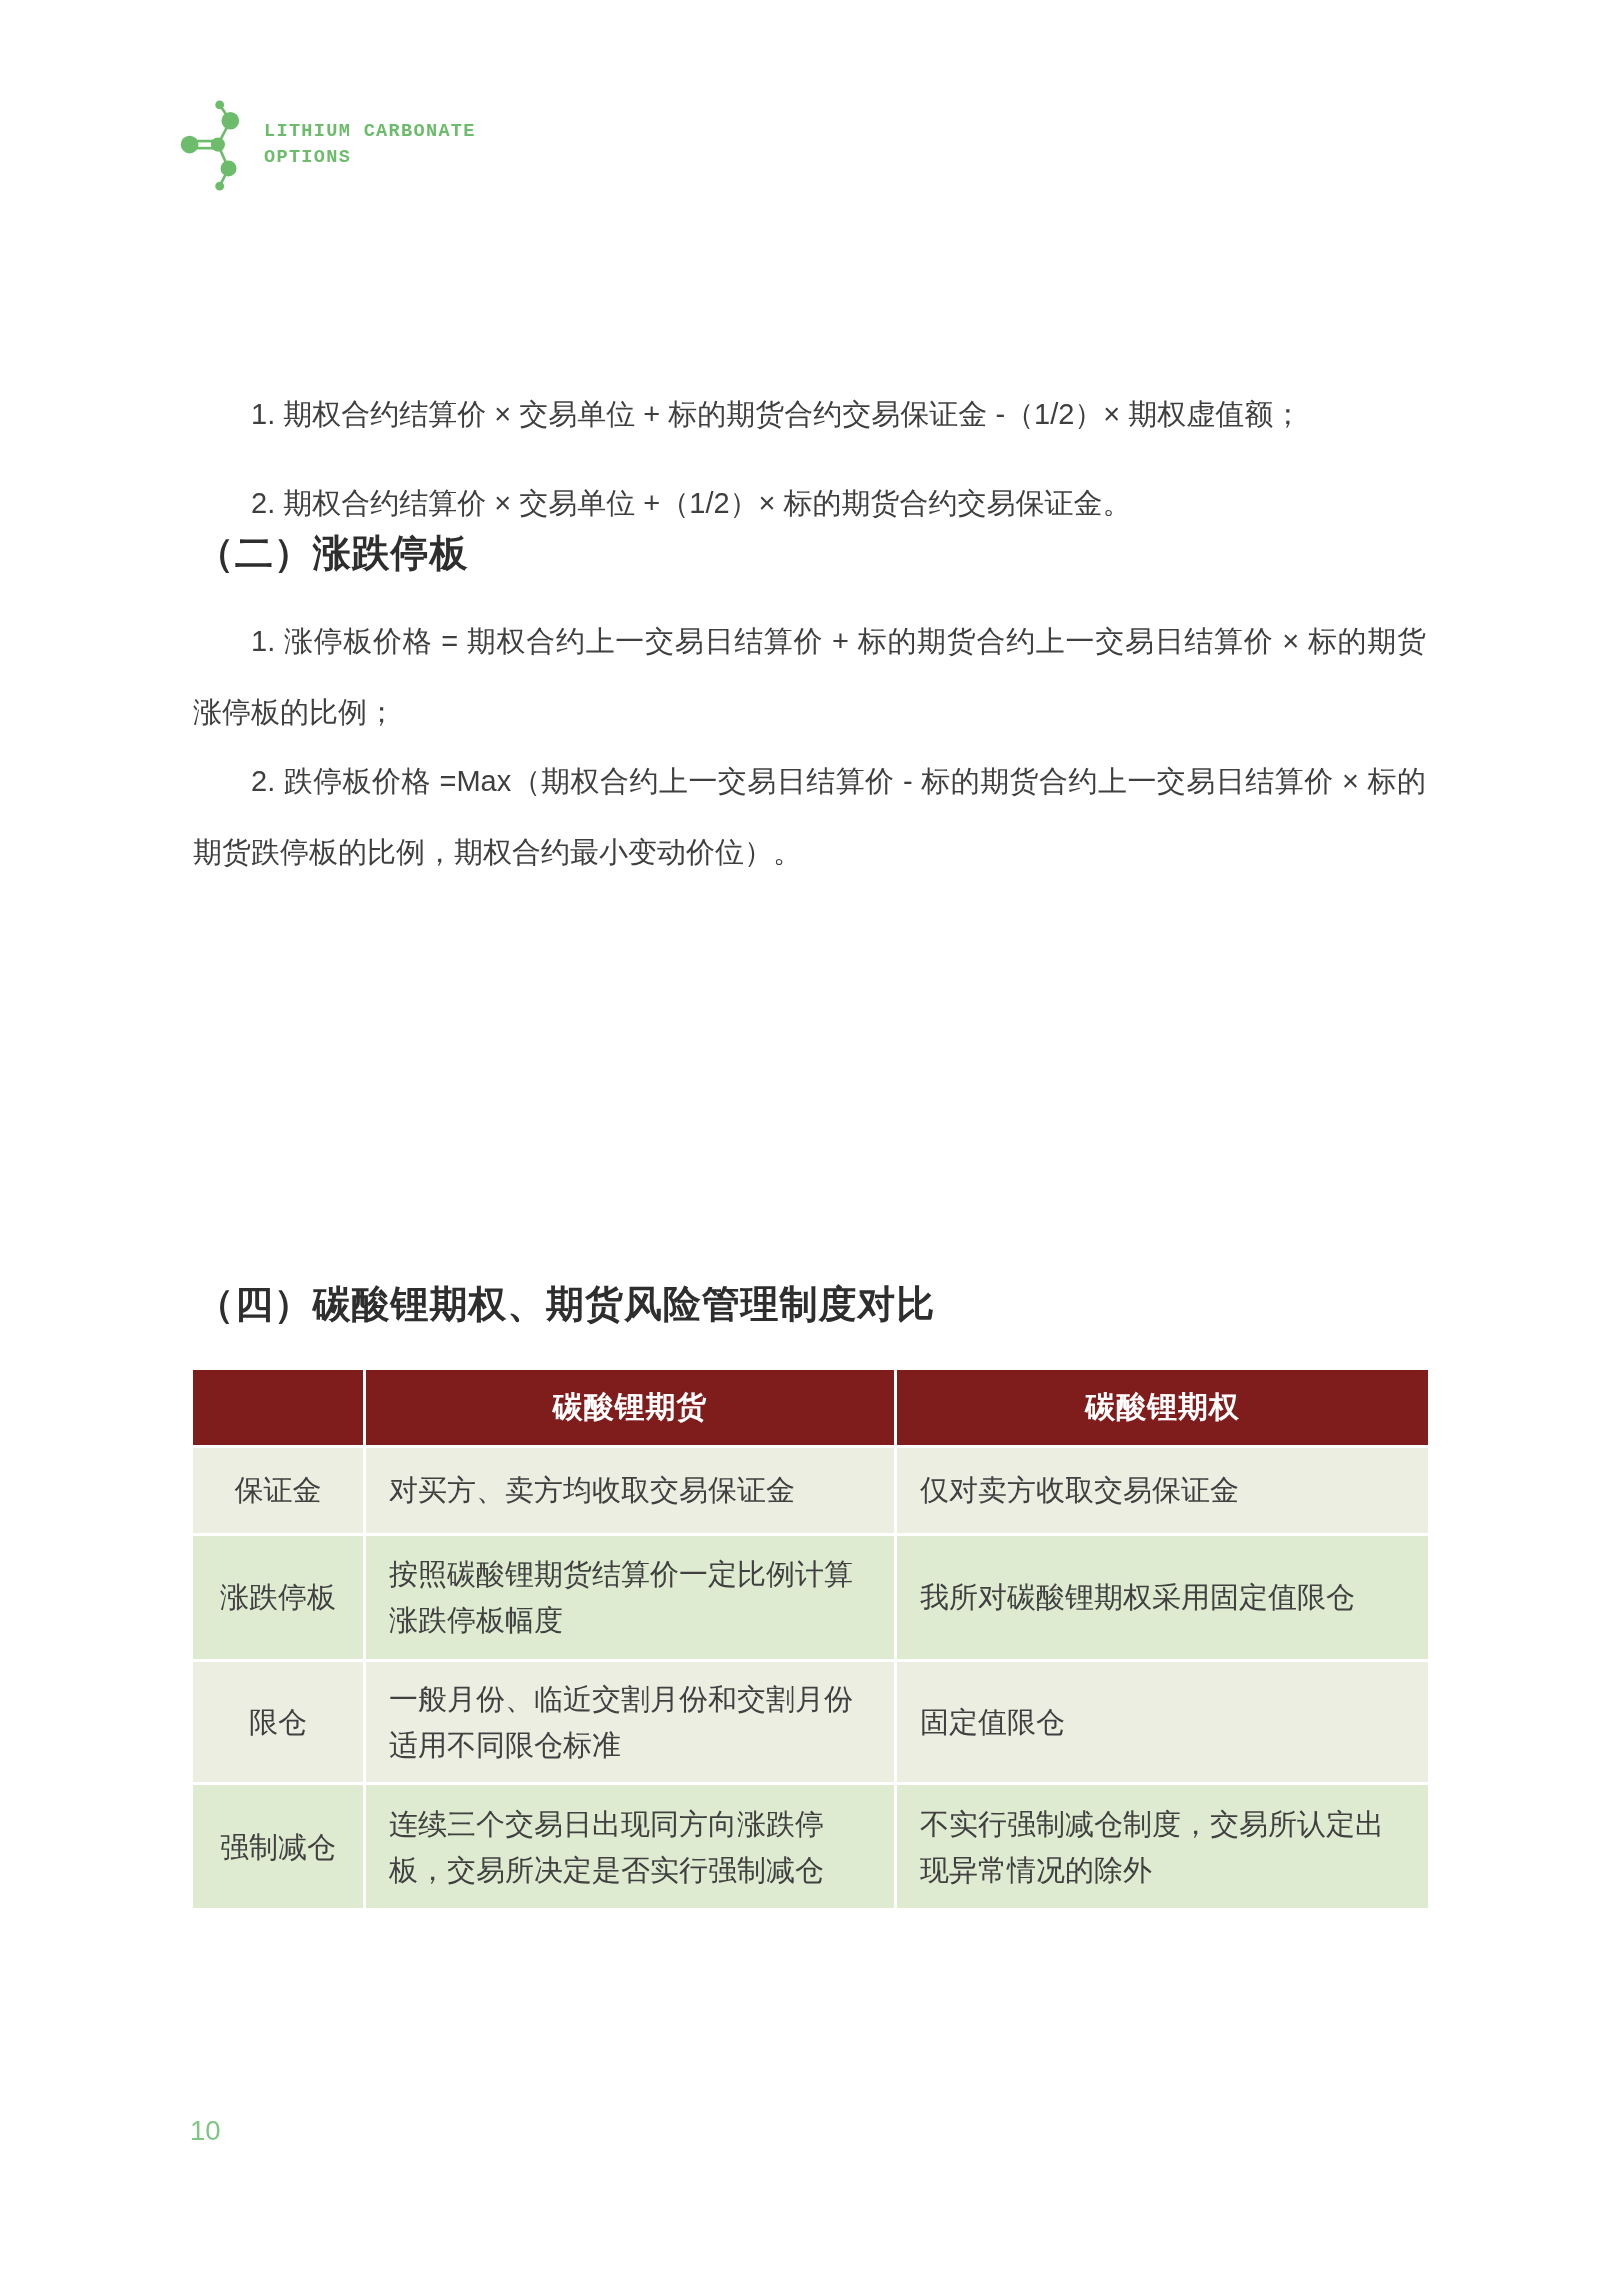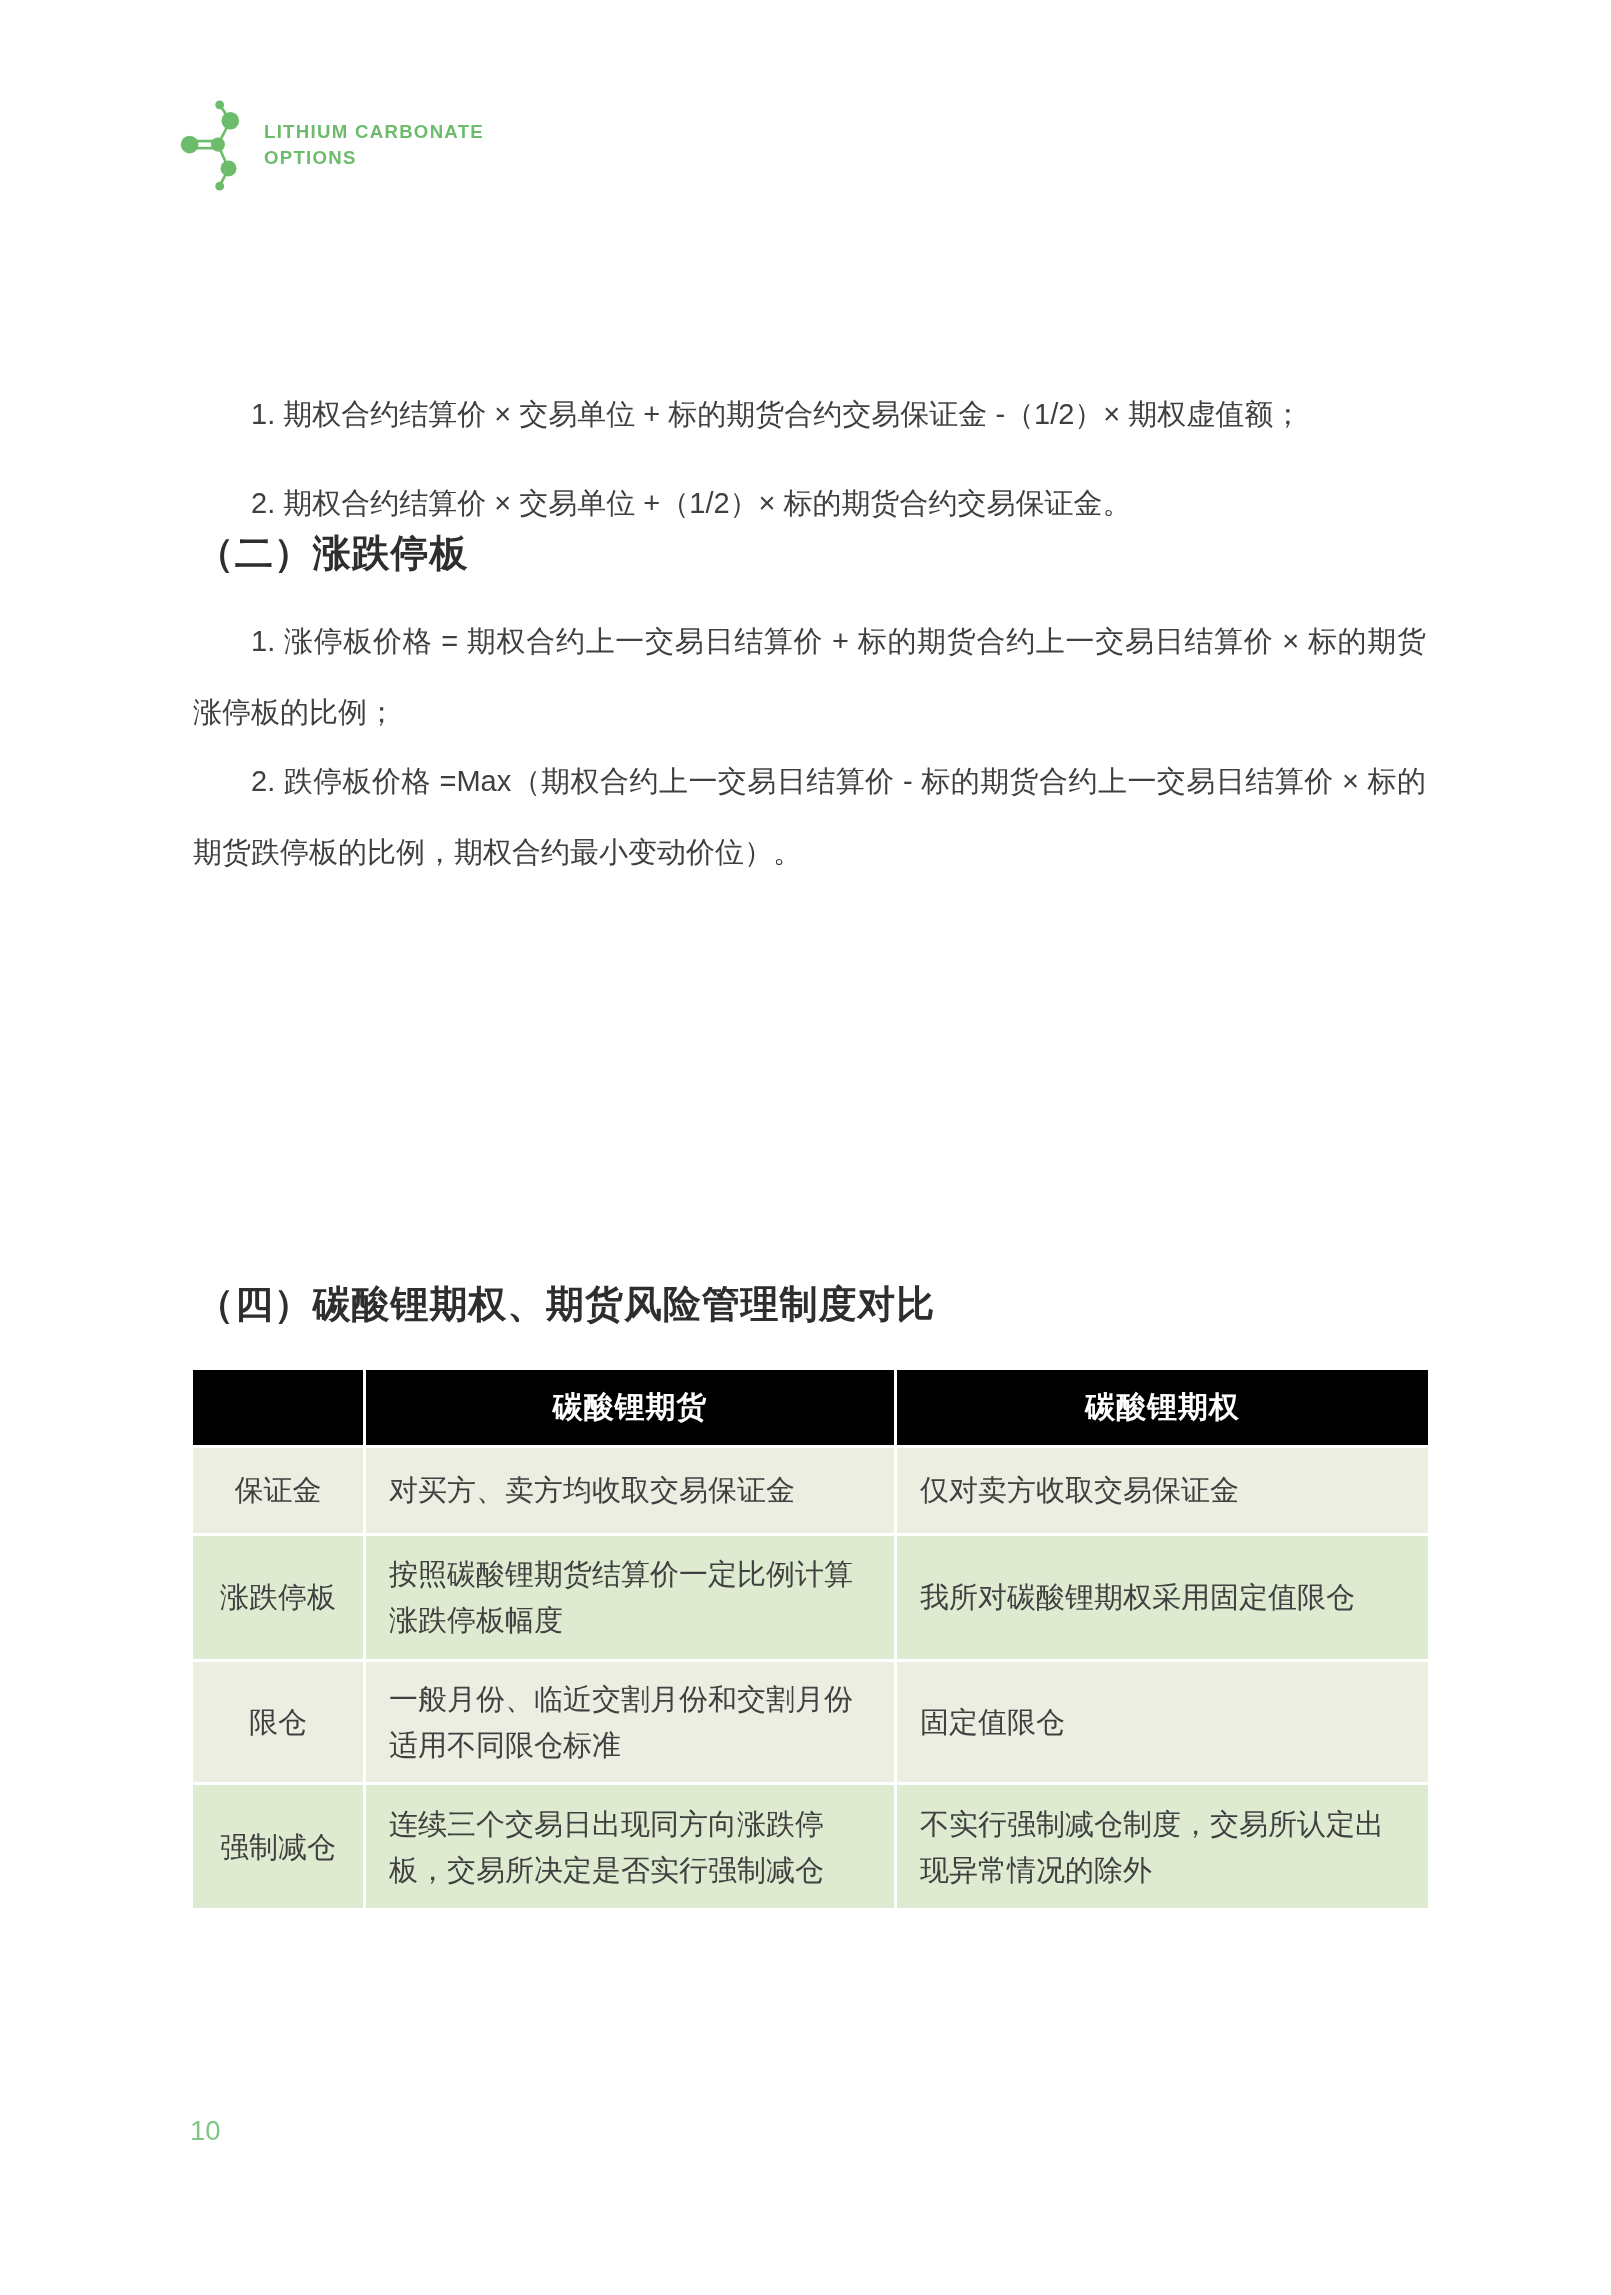--- a/index.html
+++ b/index.html
@@ -9,21 +9,21 @@
     height:2295px;
     background:#ffffff;
     font-family:"Liberation Sans","DejaVu Sans",sans-serif;
     color:#3f3f3f;
     overflow:hidden;
   }
   
   .logo{
     position:absolute;
     top:96px;left:179px;
-    display:flex;align-items:center;gap:16px;
+    display:flex;align-items:center;gap:16px;font-family:Liberation Mono, monospace;
   }
   .logo svg{display:block;}
   .logo-text{
     display:flex;flex-direction:column;gap:7px;
     color:#6cbc6c;font-weight:bold;
     font-size:18.6px;letter-spacing:1.3px;line-height:1;
   }
   
   .tblock{
     position:absolute;left:193px;width:1233px;
@@ -41,21 +41,21 @@
     letter-spacing:0.9px;line-height:1.2;
   }
   
   .cmp-table{
     position:absolute;top:1367px;left:190px;
     border-collapse:separate;border-spacing:3.5px;
     table-layout:fixed;width:1240px;
     font-size:29px;color:#404040;
   }
   .cmp-table th{
-    background:#000000;color:#ffffff;
+    background:#7f1d1d;color:#ffffff;
     font-size:30px;font-weight:700;
     height:73px;text-align:center;
     letter-spacing:0.9px;
   }
   .cmp-table td{
     vertical-align:middle;line-height:46px;
     padding:8.9px 23px;
     margin-left:40px;
   }
   .cmp-table td.rowlabel{text-align:center;padding:8.9px 5.3px;}

